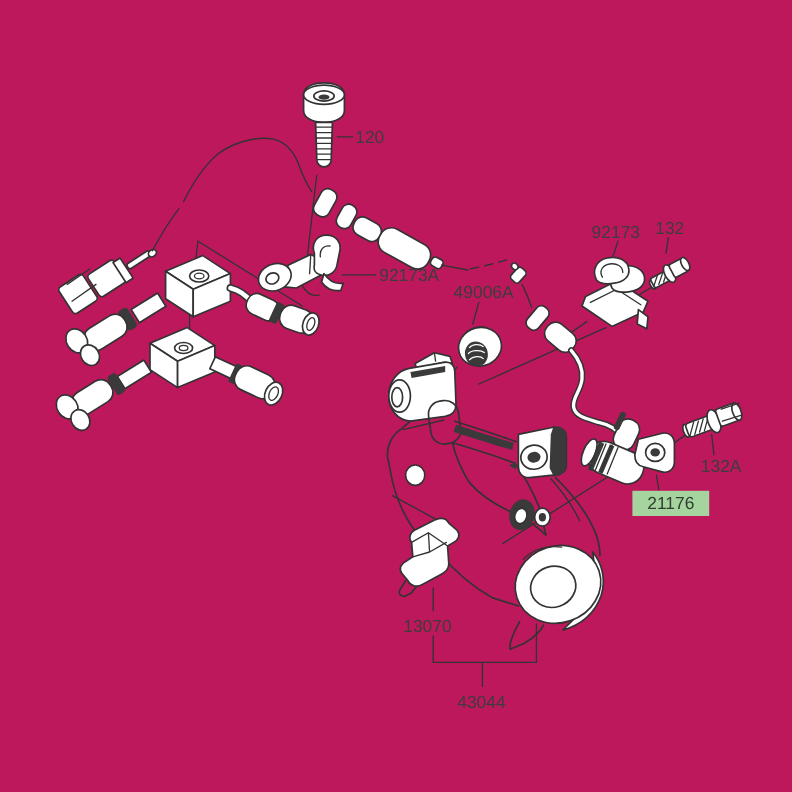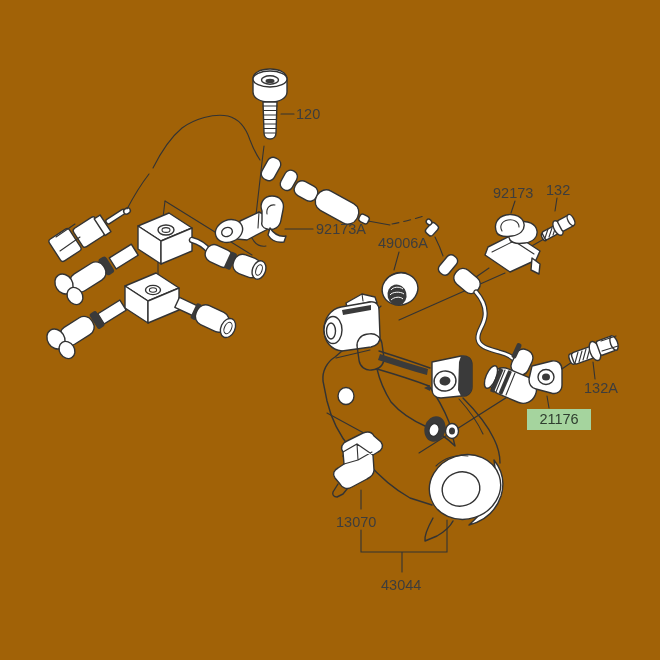--- a/index.html
+++ b/index.html
@@ -3,21 +3,21 @@
 <meta charset="utf-8">
 <style>
   :root{
     --line:#333333;
     --label:#3d3d3d;
     --dark:#3a3a3a;
     --hl-bg:#a5d49e;
     --hl-text:#2f3e2f;
   }
   html,body{margin:0;padding:0;background:#ffffff;}
-  .stage{width:660px;height:660px;position:relative;background:#a16207;overflow:hidden;}
+  .stage{width:660px;height:660px;position:relative;background:#be185d;overflow:hidden;}
   svg{display:block;}
   .ln{fill:none;stroke:var(--line);stroke-width:1.4;stroke-linecap:round;stroke-linejoin:round;}
   .thin{fill:none;stroke:var(--line);stroke-width:1.1;stroke-linecap:round;}
   .fw{fill:#ffffff;stroke:var(--line);stroke-width:1.4;stroke-linejoin:round;}
   .dk{fill:var(--dark);stroke:none;}
   .tube{fill:none;stroke:var(--line);stroke-width:5.2;stroke-linecap:round;}
   .tubecore{fill:none;stroke:#ffffff;stroke-width:2.8;stroke-linecap:round;}
   .tube2{fill:none;stroke:var(--line);stroke-width:6.5;stroke-linecap:round;}
   .tube2core{fill:none;stroke:#ffffff;stroke-width:3.8;stroke-linecap:round;}
   .lbl{font-family:"Liberation Sans","DejaVu Sans",sans-serif;font-size:14.5px;fill:var(--label);}

